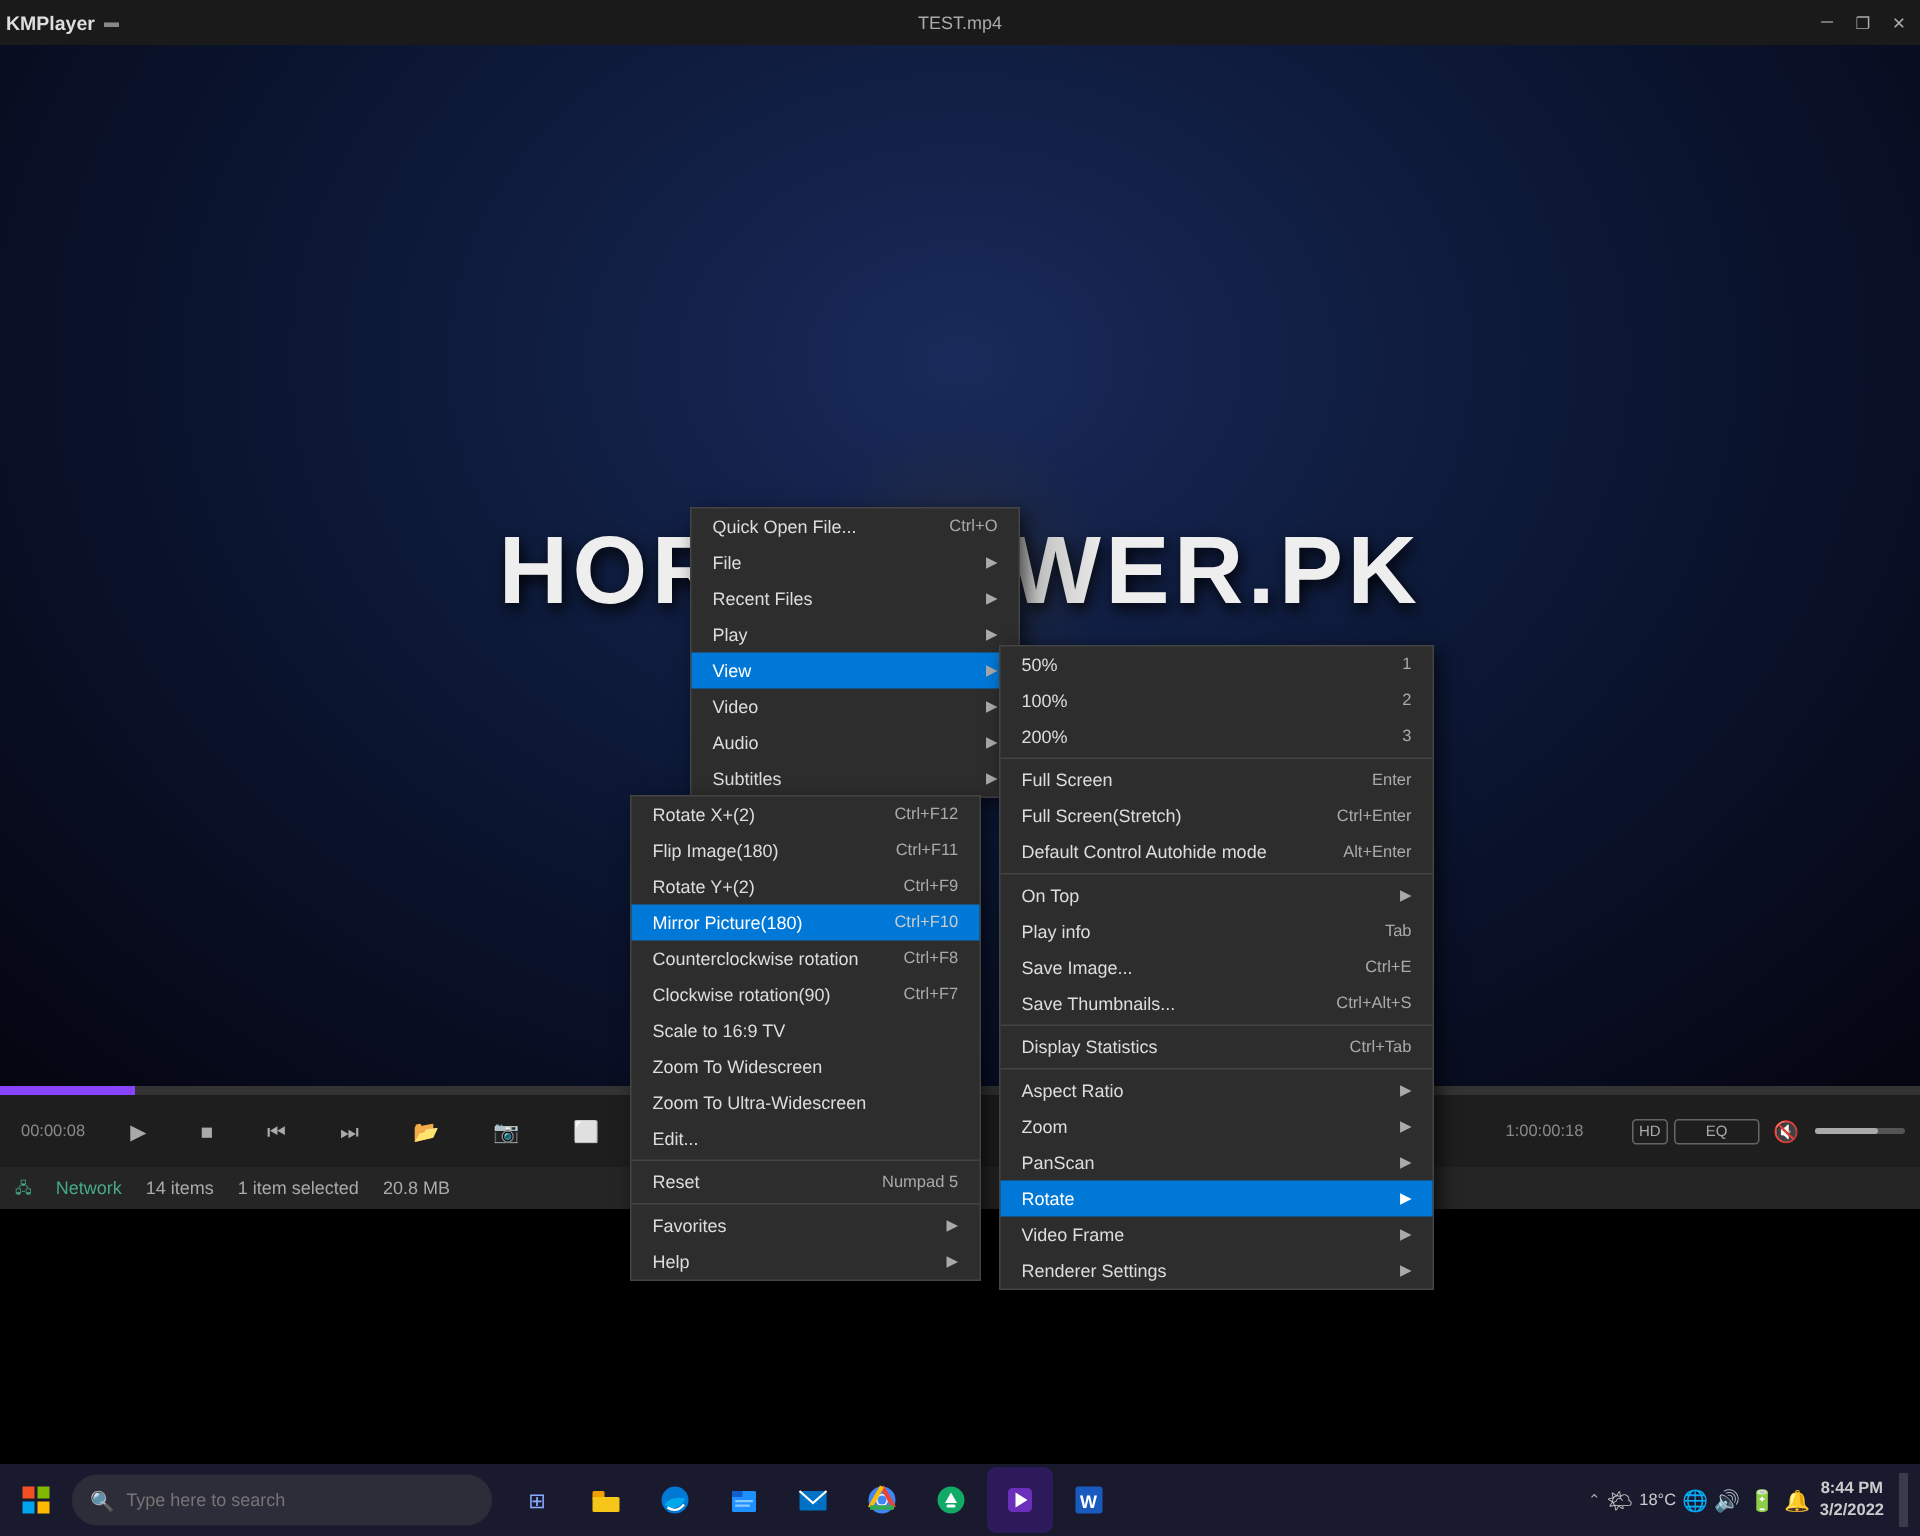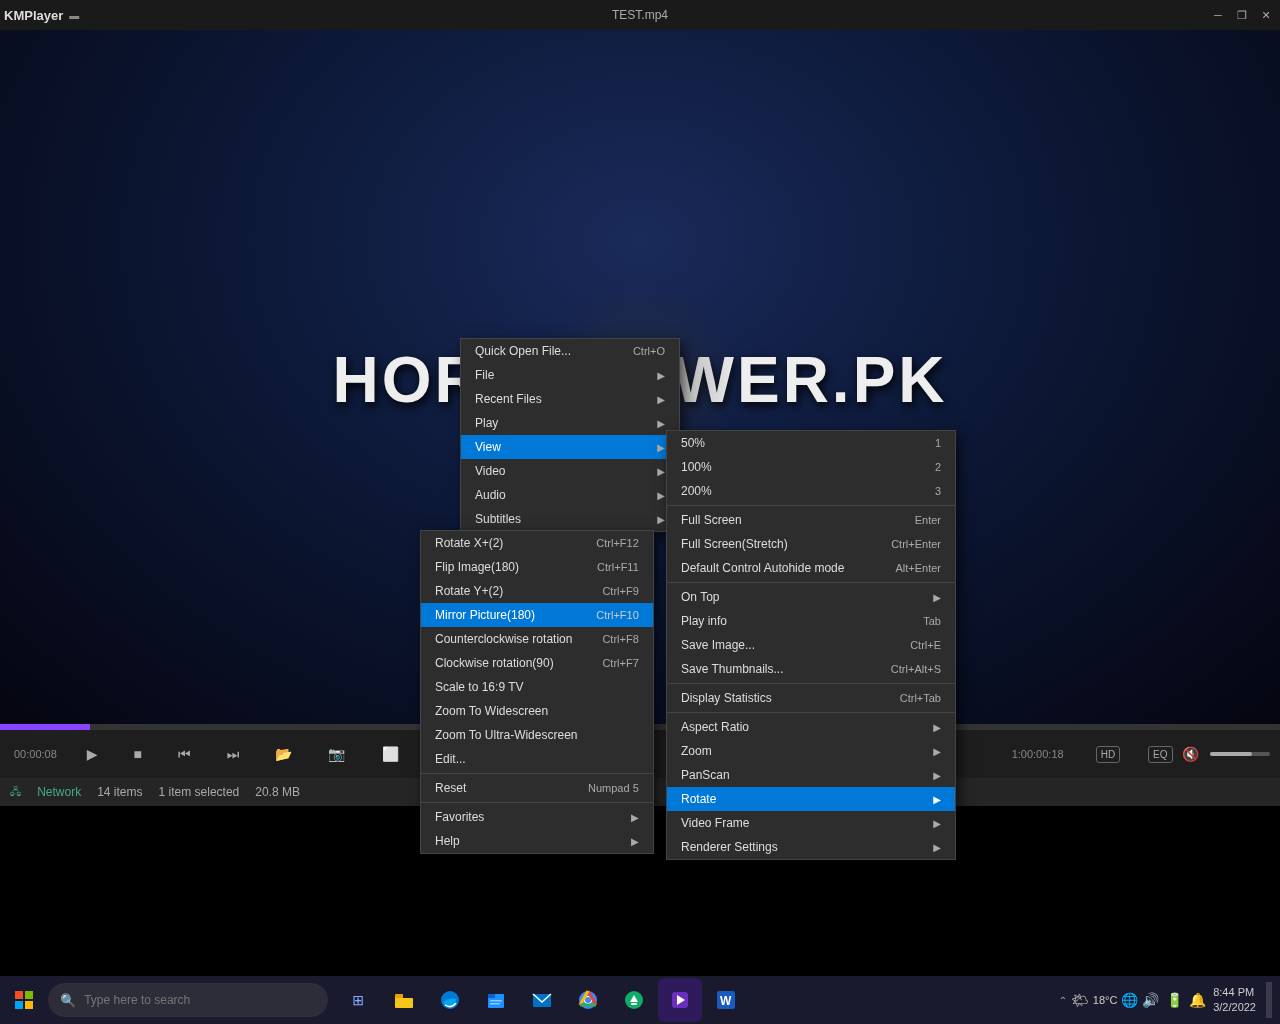--- a/index.html
+++ b/index.html
@@ -315,21 +315,21 @@
   <button class="ctrl-btn">⏮</button>
   <button class="ctrl-btn">⏭</button>
   <button class="ctrl-btn">📂</button>
   <button class="ctrl-btn">📷</button>
   <button class="ctrl-btn">⬜</button>
   <button class="ctrl-btn">3D</button>
   <button class="ctrl-btn">⛶</button>
   <span id="time-right">1:00:00:18</span>
   <div style="margin-left:8px;display:flex;align-items:center;gap:4px;">
     <button class="ctrl-btn" style="font-size:10px;border:1px solid #666;padding:2px 4px;">HD</button>
-    <button class="ctrl-btn" style="font-size:10px;border:1px solid #666;padding:2px 4px;margin-left:24px;">EQ</button>
+    <button class="ctrl-btn" style="font-size:10px;border:1px solid #666;padding:2px 20px;">EQ</button>
     <button class="ctrl-btn">🔇</button>
     <div id="volume-slider">
       <div id="volume-fill"></div>
     </div>
   </div>
 </div>
 
 <div id="statusbar">
   <span style="color:#4a8;font-size:10px;">🖧</span>
   <span style="color:#4a8;">Network</span>
@@ -585,19 +585,19 @@
   <div id="taskbar-tray">
     <span style="display:flex;gap:4px;align-items:center;">
       <span style="cursor:pointer;color:#aaa;font-size:10px;">⌃</span>
       <span style="font-size:14px;">🌤</span>
       <span>18°C</span>
       <span style="cursor:pointer;font-size:14px;">🌐</span>
       <span style="cursor:pointer;font-size:14px;">🔊</span>
     </span>
     <span style="font-size:14px;">🔋</span>
     <span style="cursor:pointer;font-size:14px;">🔔</span>
-    <div id="clock" style="cursor:pointer;text-align:left;">
+    <div id="clock" style="cursor:pointer;text-align:center;font-weight:bold;">
       <div>8:44 PM</div>
       <div>3/2/2022</div>
     </div>
     <span style="width:6px;height:36px;background:#3a3a4a;cursor:pointer;display:inline-block;margin-left:4px;"></span>
   </div>
 </div>
 
 </body></html>

